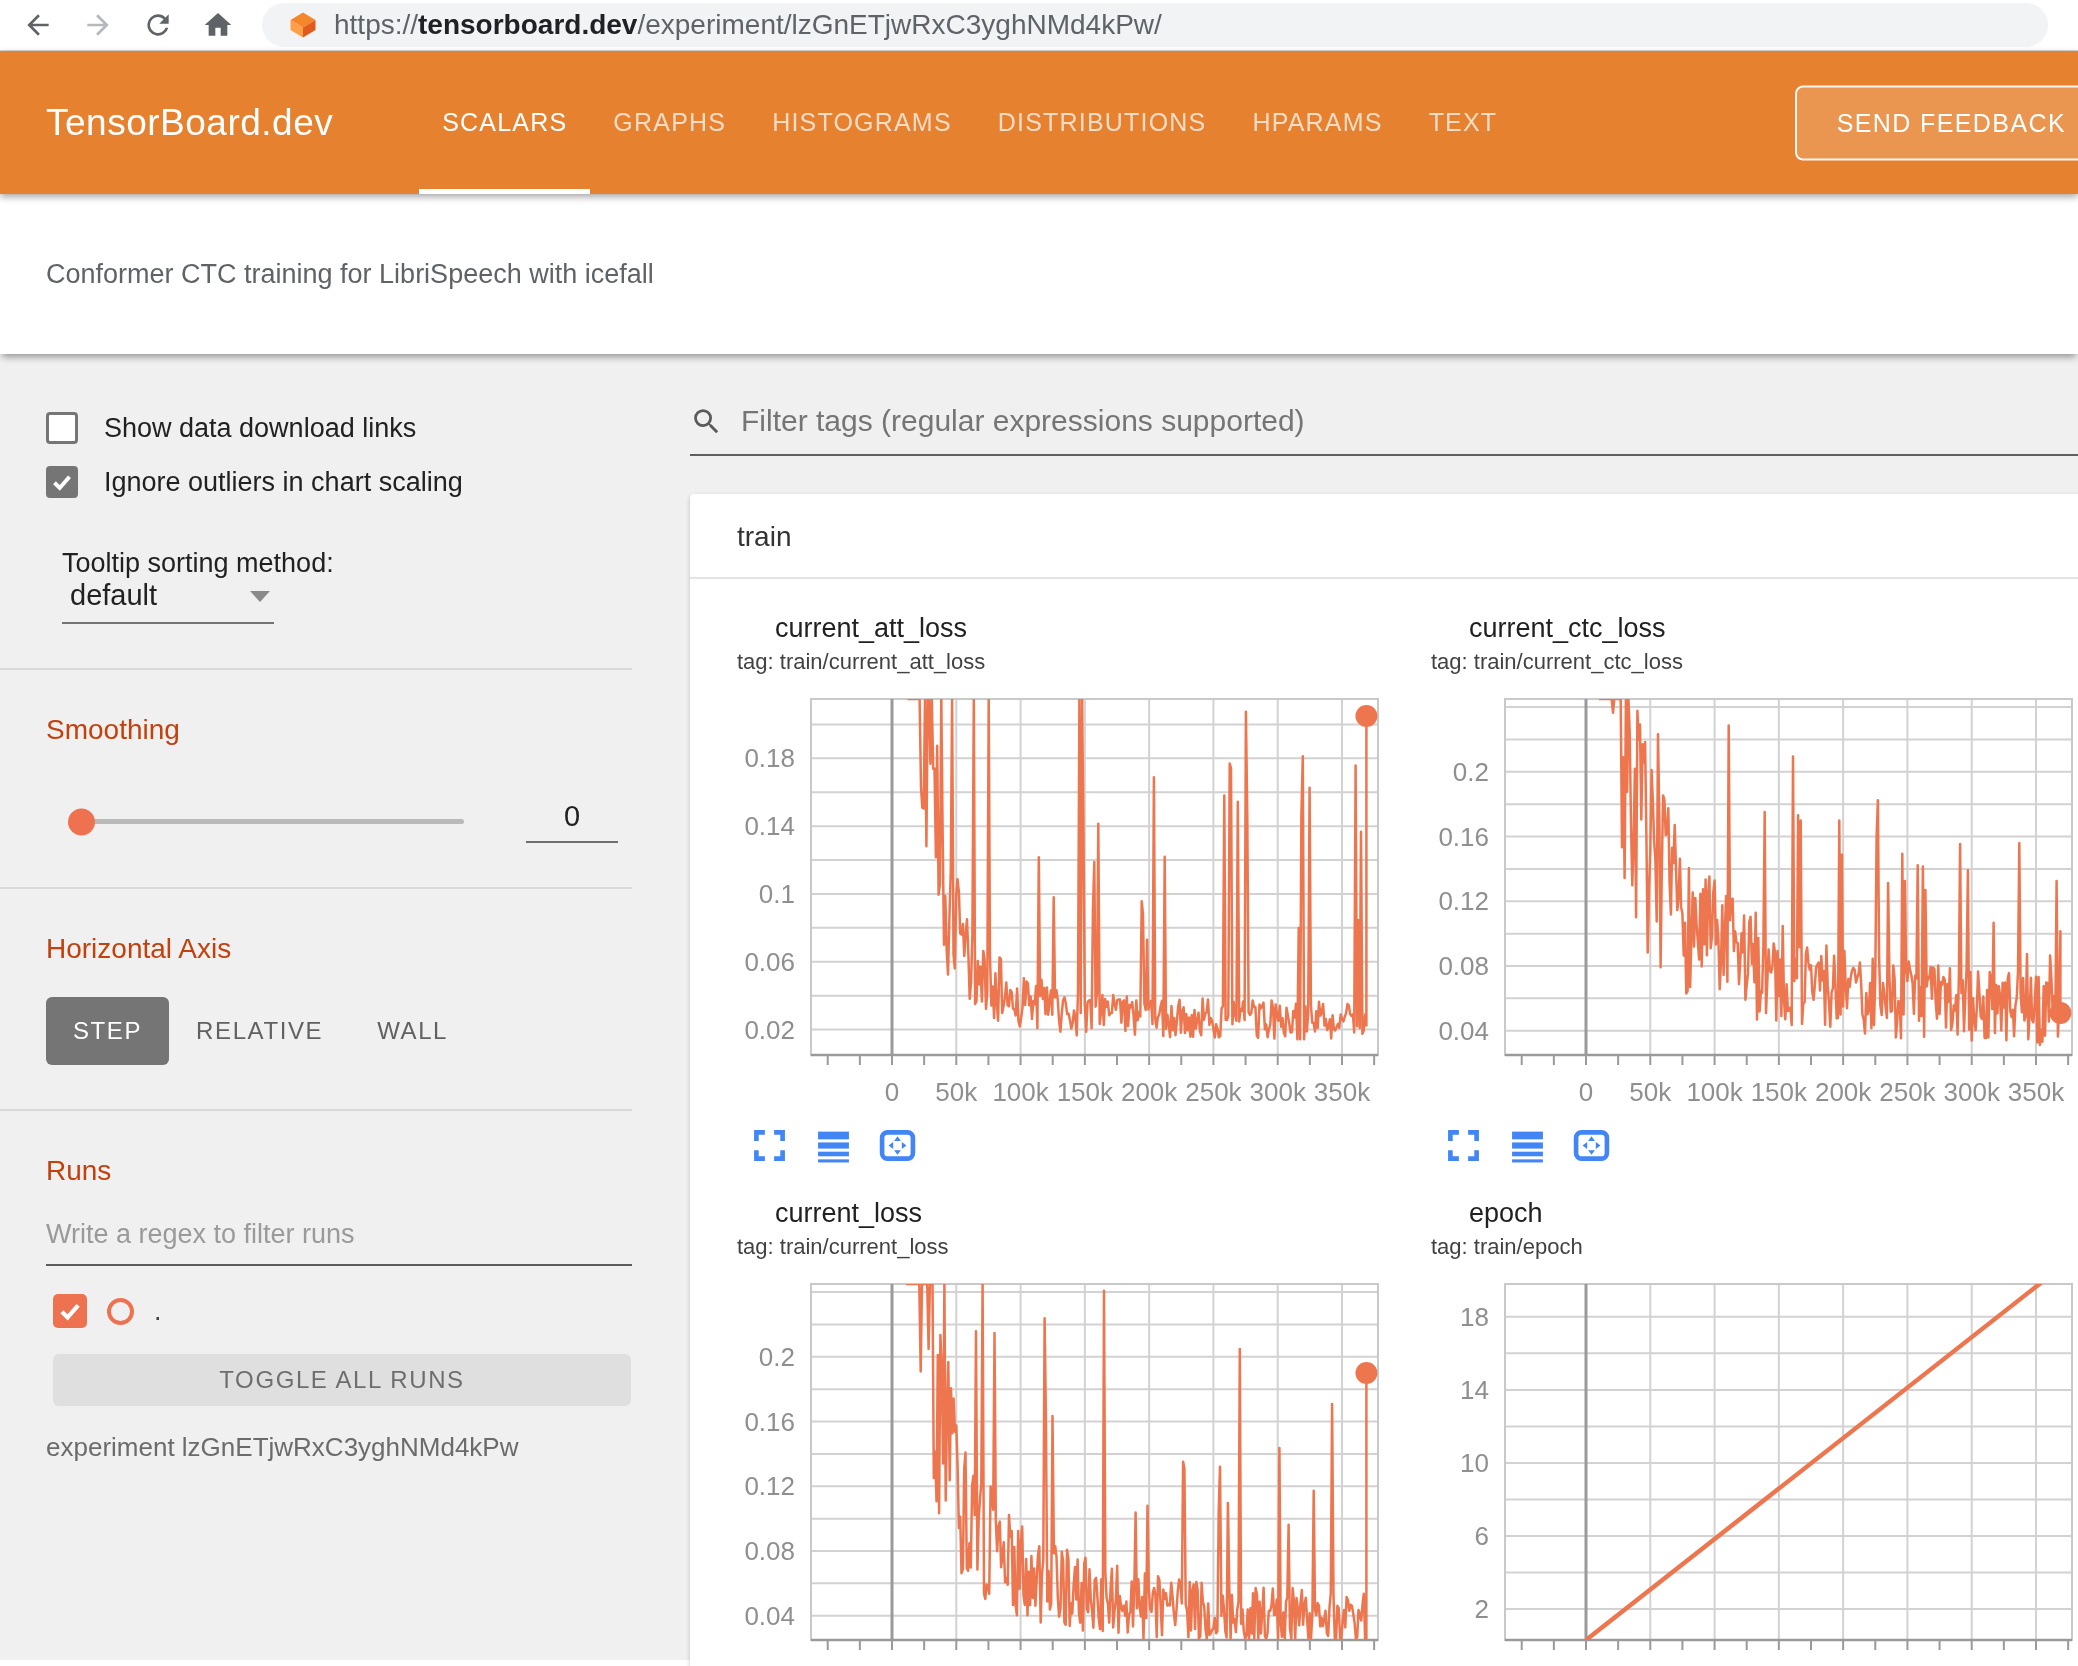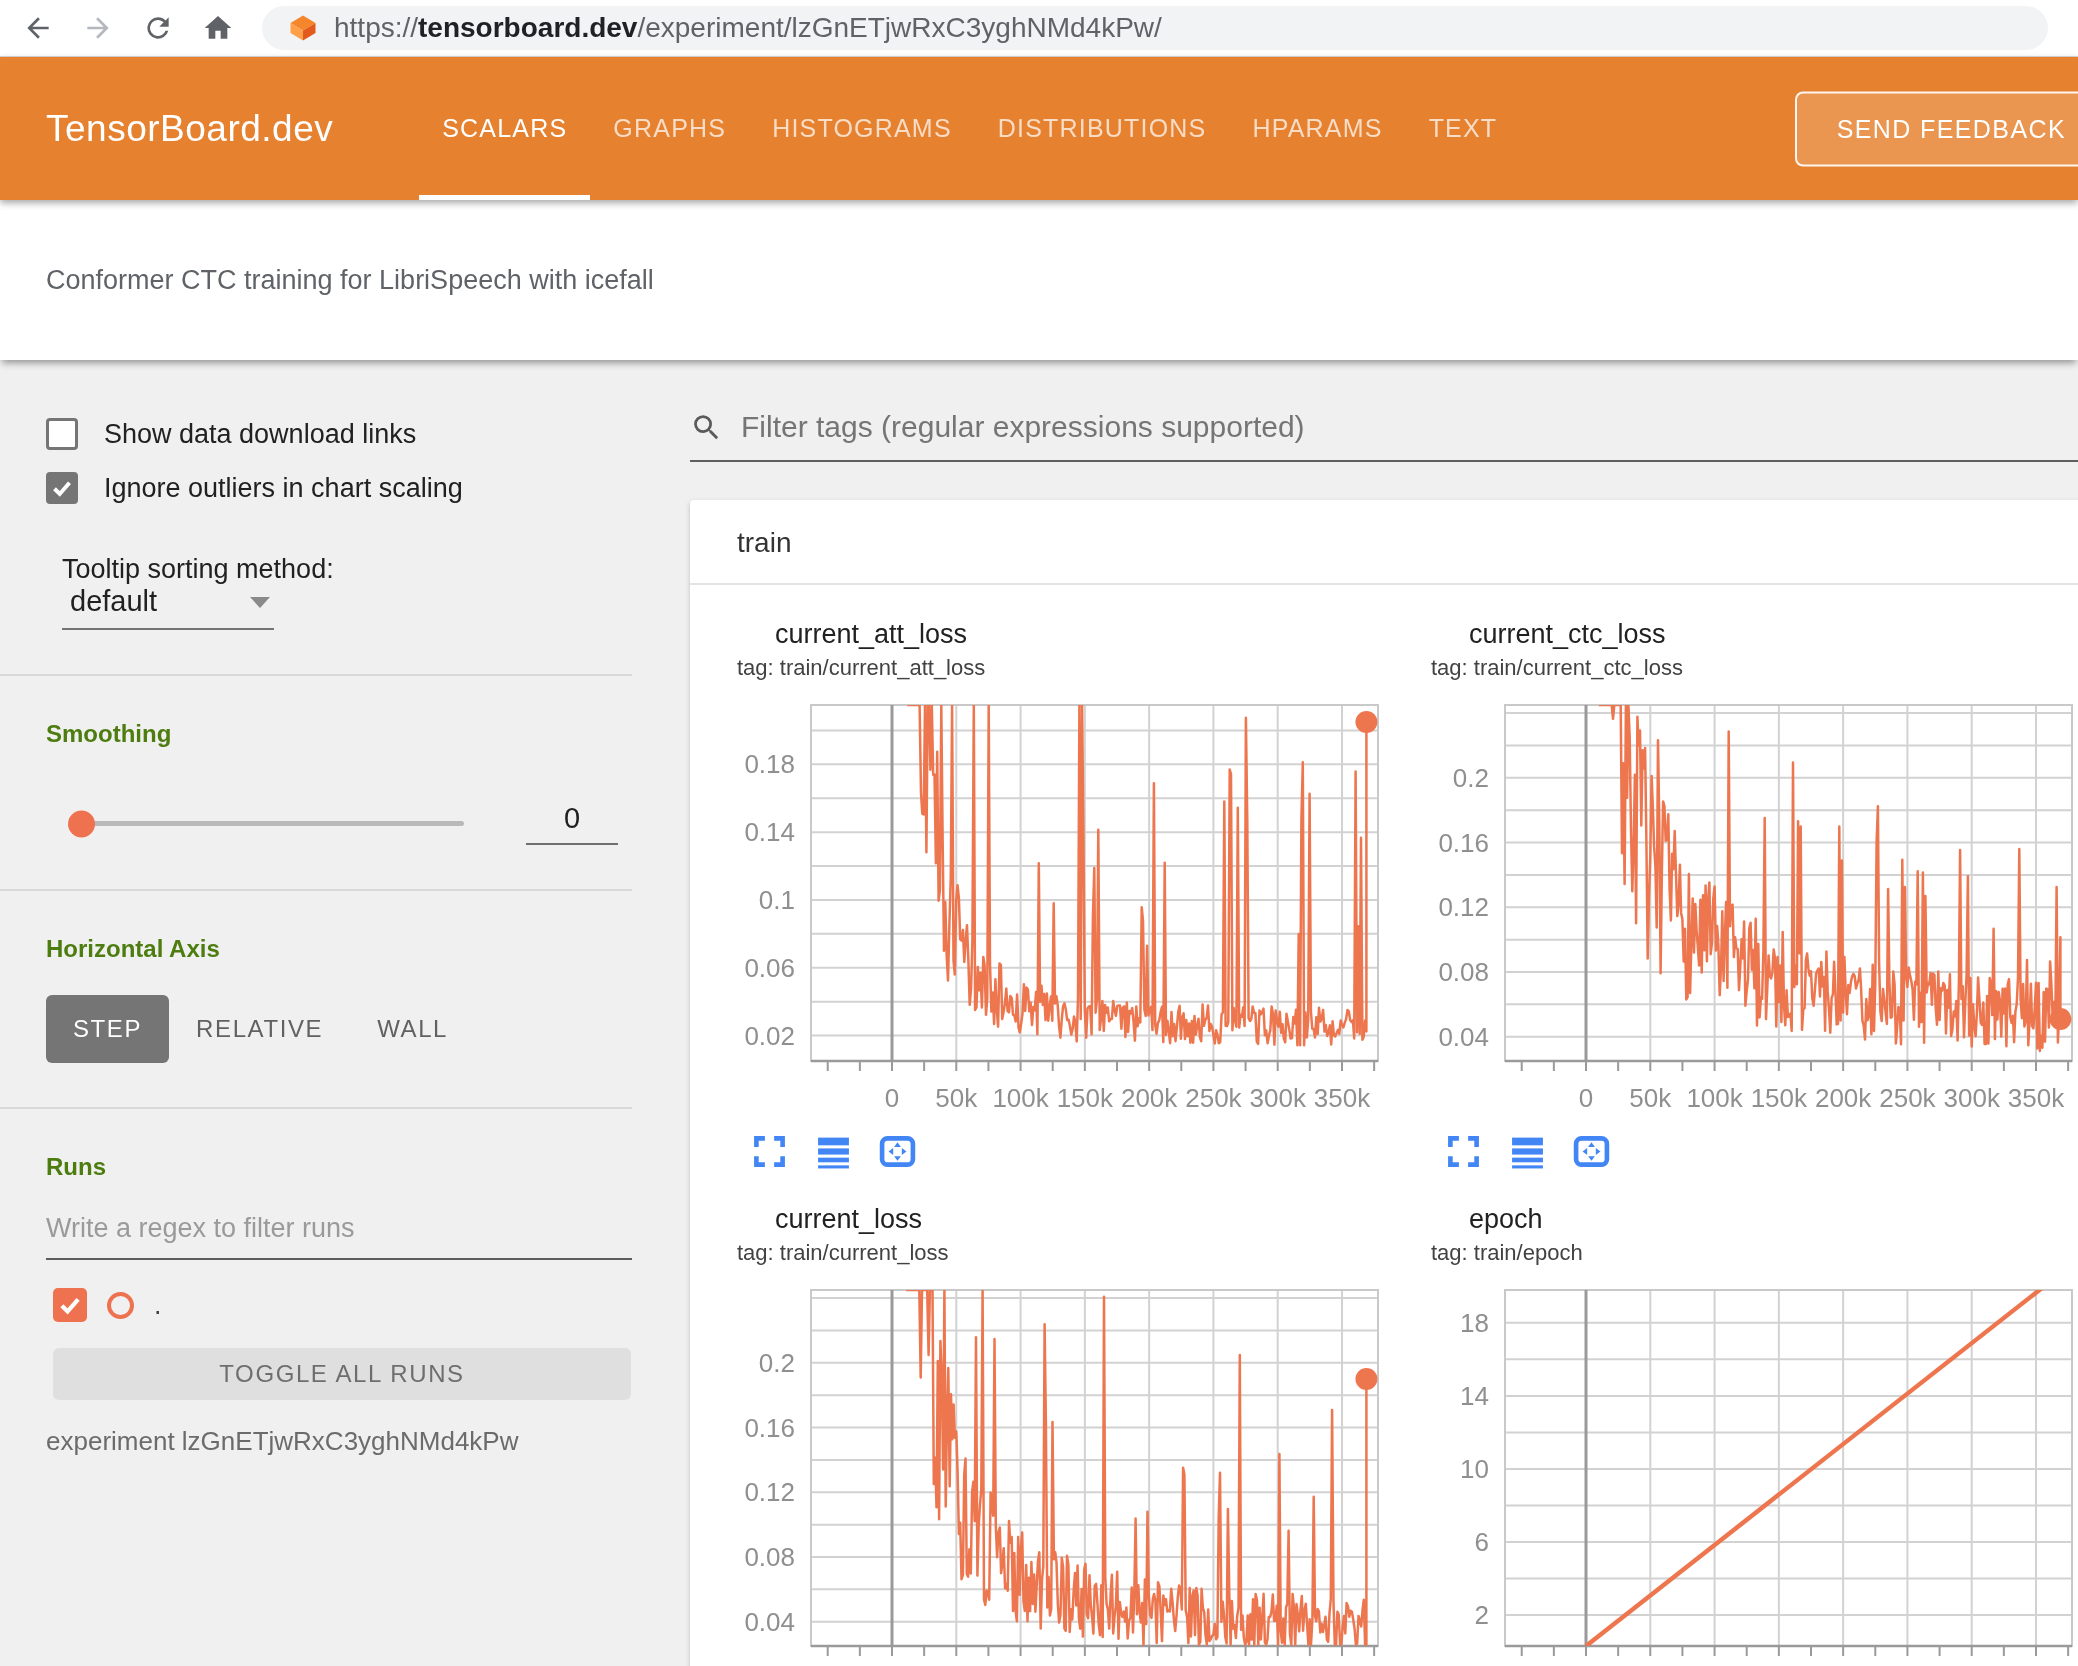--- a/index.html
+++ b/index.html
@@ -1,20 +1,20 @@
 <!DOCTYPE html>
 <html><head>
 <meta charset="utf-8">
 <style>
   * { margin:0; padding:0; box-sizing:border-box; }
   html,body { width:2078px; height:1666px; overflow:hidden; background:#fff;
               font-family:"Liberation Sans", sans-serif; }
 
   
-  .browser { height:57px; background:#fff; border-bottom:1px solid #d8d8d8;
+  .browser { height:51px; background:#fff; border-bottom:1px solid #d8d8d8;
              display:flex; align-items:center; padding:0 30px 0 22px; gap:28px; }
   .nav-ic { width:32px; height:32px; color:#5f6368; flex:none; }
   .nav-ic.disabled { color:#b4b8bc; }
   .url-pill { flex:1; height:44px; background:#f1f3f4; border-radius:22px;
               display:flex; align-items:center; padding:0 26px; gap:16px; min-width:0; }
   .favicon { width:30px; height:30px; flex:none; }
   .url { font-size:28px; color:#5f6368; white-space:nowrap; overflow:hidden; }
   .url .domain { color:#202124; font-weight:700; }
 
   
@@ -50,21 +50,21 @@
           background:#fff; flex:none; display:flex; align-items:center; justify-content:center; }
   .cbox.checked { background:#757575; border-color:#757575; }
   .side-label { font-size:27px; color:#212121; }
   .tooltip-row { margin-top:50px; display:flex; align-items:baseline;flex-direction:column; }
   .select-box { margin-left:16px; width:212px; border-bottom:2px solid #747474;
                 padding:0 0 10px 8px; font-size:29px; color:#212121; position:relative; cursor:pointer; }
   .caret { position:absolute; right:4px; top:12px; width:0; height:0;
            border-left:10px solid transparent; border-right:10px solid transparent;
            border-top:11px solid #8a8a8a; }
   .divider { border:none; border-top:2px solid #d9d9d9; margin:44px 8px 0 -46px; }
-  .section-label { font-size:24px; color:#4d7c0f; margin-top:44px;font-weight:bold; }
+  .section-label { font-size:28px; color:#c2410c; margin-top:44px; }
   .slider-row { display:flex; align-items:center; margin-top:54px; }
   .slider { position:relative; width:392px; height:5px; background:#b9b9b9;
             border-radius:3px; margin-left:26px; flex:none; cursor:pointer; }
   .slider-thumb { position:absolute; left:-4px; top:50%; transform:translateY(-50%);
                   width:27px; height:27px; border-radius:50%; background:#ee7250; }
   .smooth-val { margin-left:62px; width:92px; border:none; background:transparent;
                 border-bottom:2px solid #6f6f6f; font-size:29px; color:#212121;
                 text-align:center; padding-bottom:8px; }
   .seg { display:flex; align-items:center; margin-top:32px; }
   .seg-btn { font-size:24px; letter-spacing:1.6px; color:#616161; font-weight:500;

